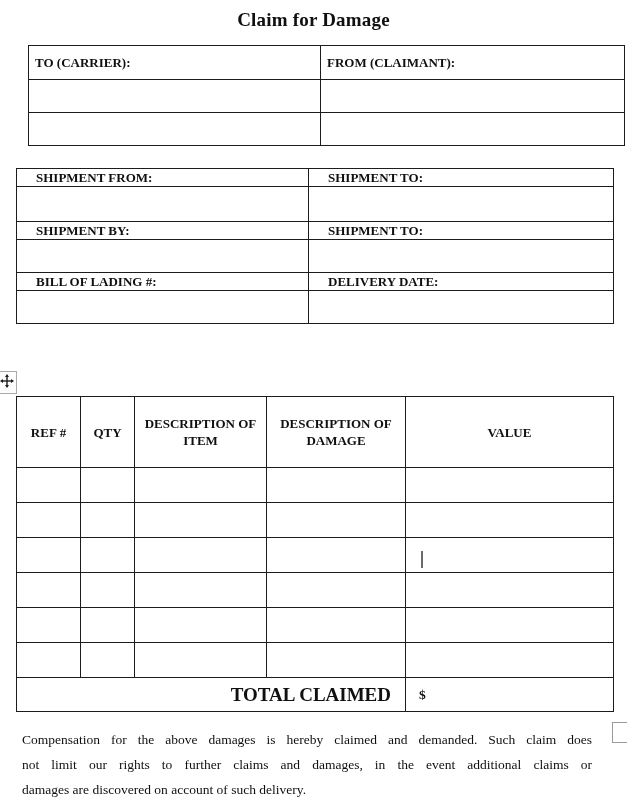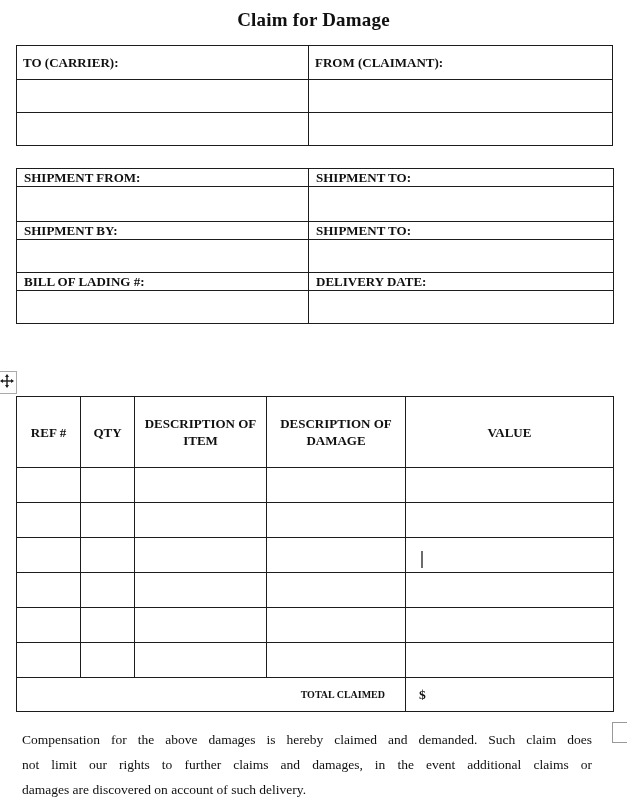--- a/index.html
+++ b/index.html
@@ -11,43 +11,43 @@
   }
   .doc-title {
     position:absolute; top:9px; left:0; width:627px; text-align:center;
     font-size:19px; font-weight:bold; letter-spacing:0.2px;
   }
   table { border-collapse:collapse; table-layout:fixed; position:absolute; background:#fff; }
   td, th { border:1px solid #1c1c1c; vertical-align:middle; overflow:hidden; }
   .label-cell { font-weight:bold; font-size:13px; padding-left:6px; text-align:left; }
 
   
-  .t-parties { left:16px; top:45px; width:596px; }
+  .t-parties { left:28px; top:45px; width:596px; }
   .t-parties tr.hdr { height:34px; }
   .t-parties tr.blank { height:33px; }
 
   
   .t-ship { left:16px; top:168px; width:597px; }
   .t-ship tr.lbl { height:18px; }
-  .t-ship tr.lbl td { padding-left:7px; font-size:13px; font-weight:bold; vertical-align:middle; }
+  .t-ship tr.lbl td { padding-left:19px; font-size:13px; font-weight:bold; vertical-align:middle; }
   .t-ship tr.blank1 { height:35px; }
   .t-ship tr.blank2 { height:33px; }
 
   
   .intro { position:absolute; left:22px; top:339px; width:570px; font-size:13.5px; line-height:25px; }
   .jline { text-align:justify; text-align-last:justify; height:25px; white-space:nowrap; }
   .lline { text-align:left; height:25px; white-space:nowrap; }
 
   
   .t-claims { left:16px; top:396px; width:597px;border-radius:11px; }
   .t-claims th { font-size:13px; font-weight:bold; text-align:center; line-height:17px; padding:0 6px; }
   .t-claims tr.head { height:71px; }
   .t-claims tr.body { height:35px; }
   .t-claims tr.total { height:34px; }
-  .total-label-cell { font-weight:bold; font-size:10px; text-align:right; padding-right:20px; }
+  .total-label-cell { font-weight:bold; font-size:19px; text-align:right; padding-right:14px; }
   .total-value-cell { font-weight:bold; font-size:13.5px; text-align:left; padding-left:13px; }
 
   
   .closing { position:absolute; left:22px; top:727px; width:570px; font-size:13.5px; line-height:25px; }
 
   
   .caret { position:absolute; left:421px; top:551px; width:2px; height:17px; background:#6b6b6b; }
   .move-handle {
     position:absolute; left:-6px; top:371px; width:23px; height:23px;
     border:1px solid #aaaaaa; background:#fdfdfd;

